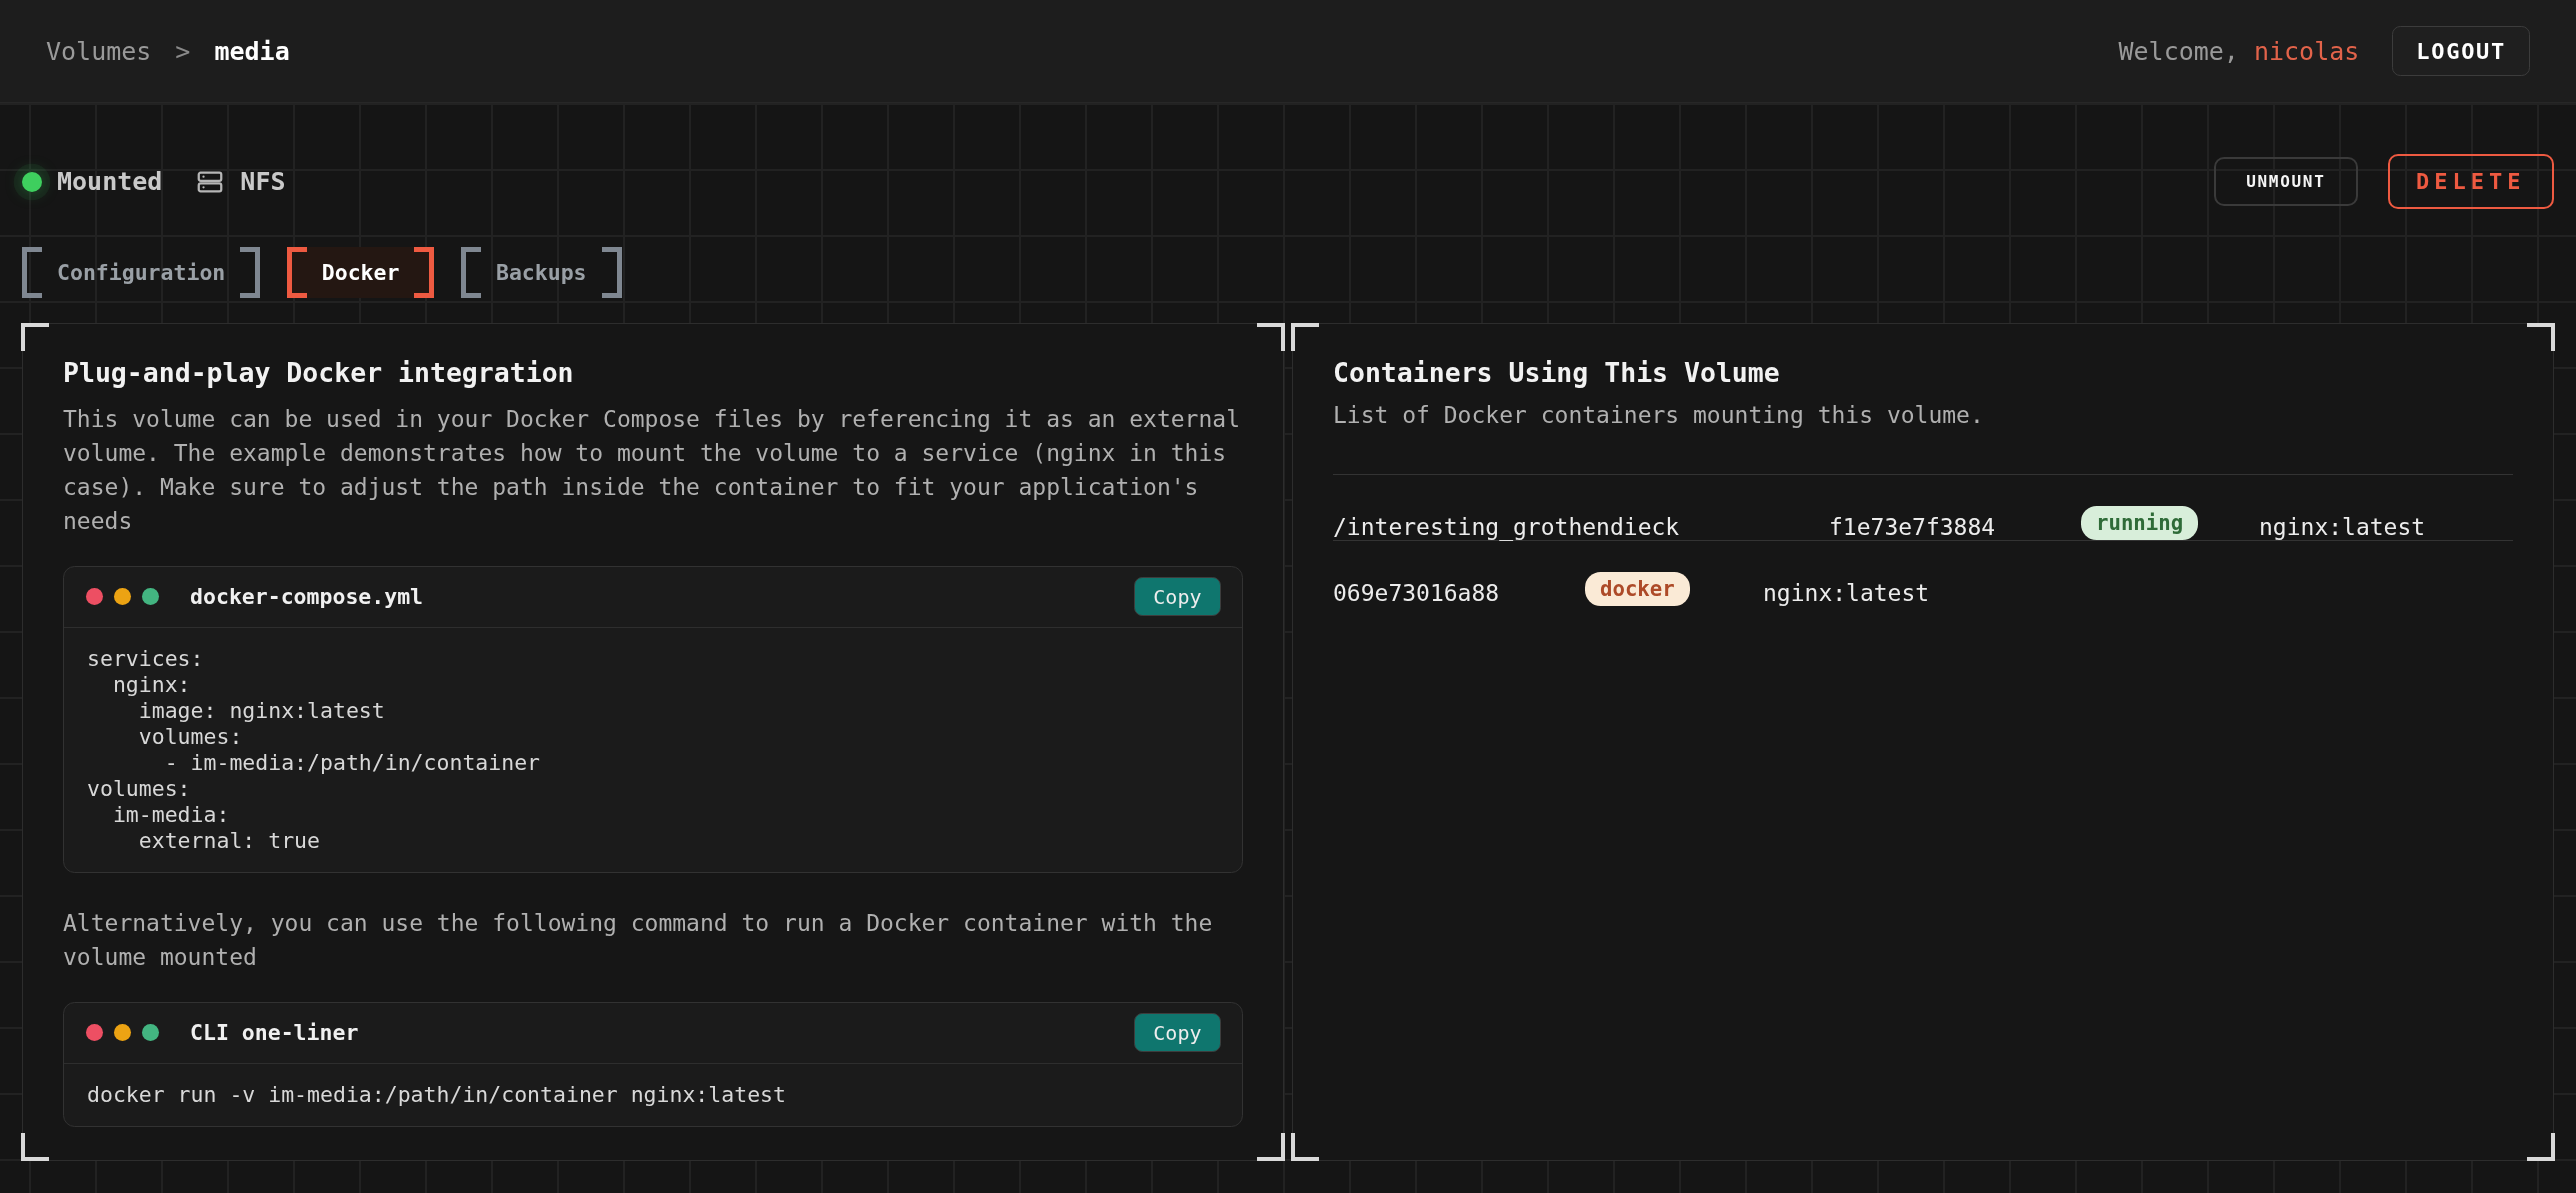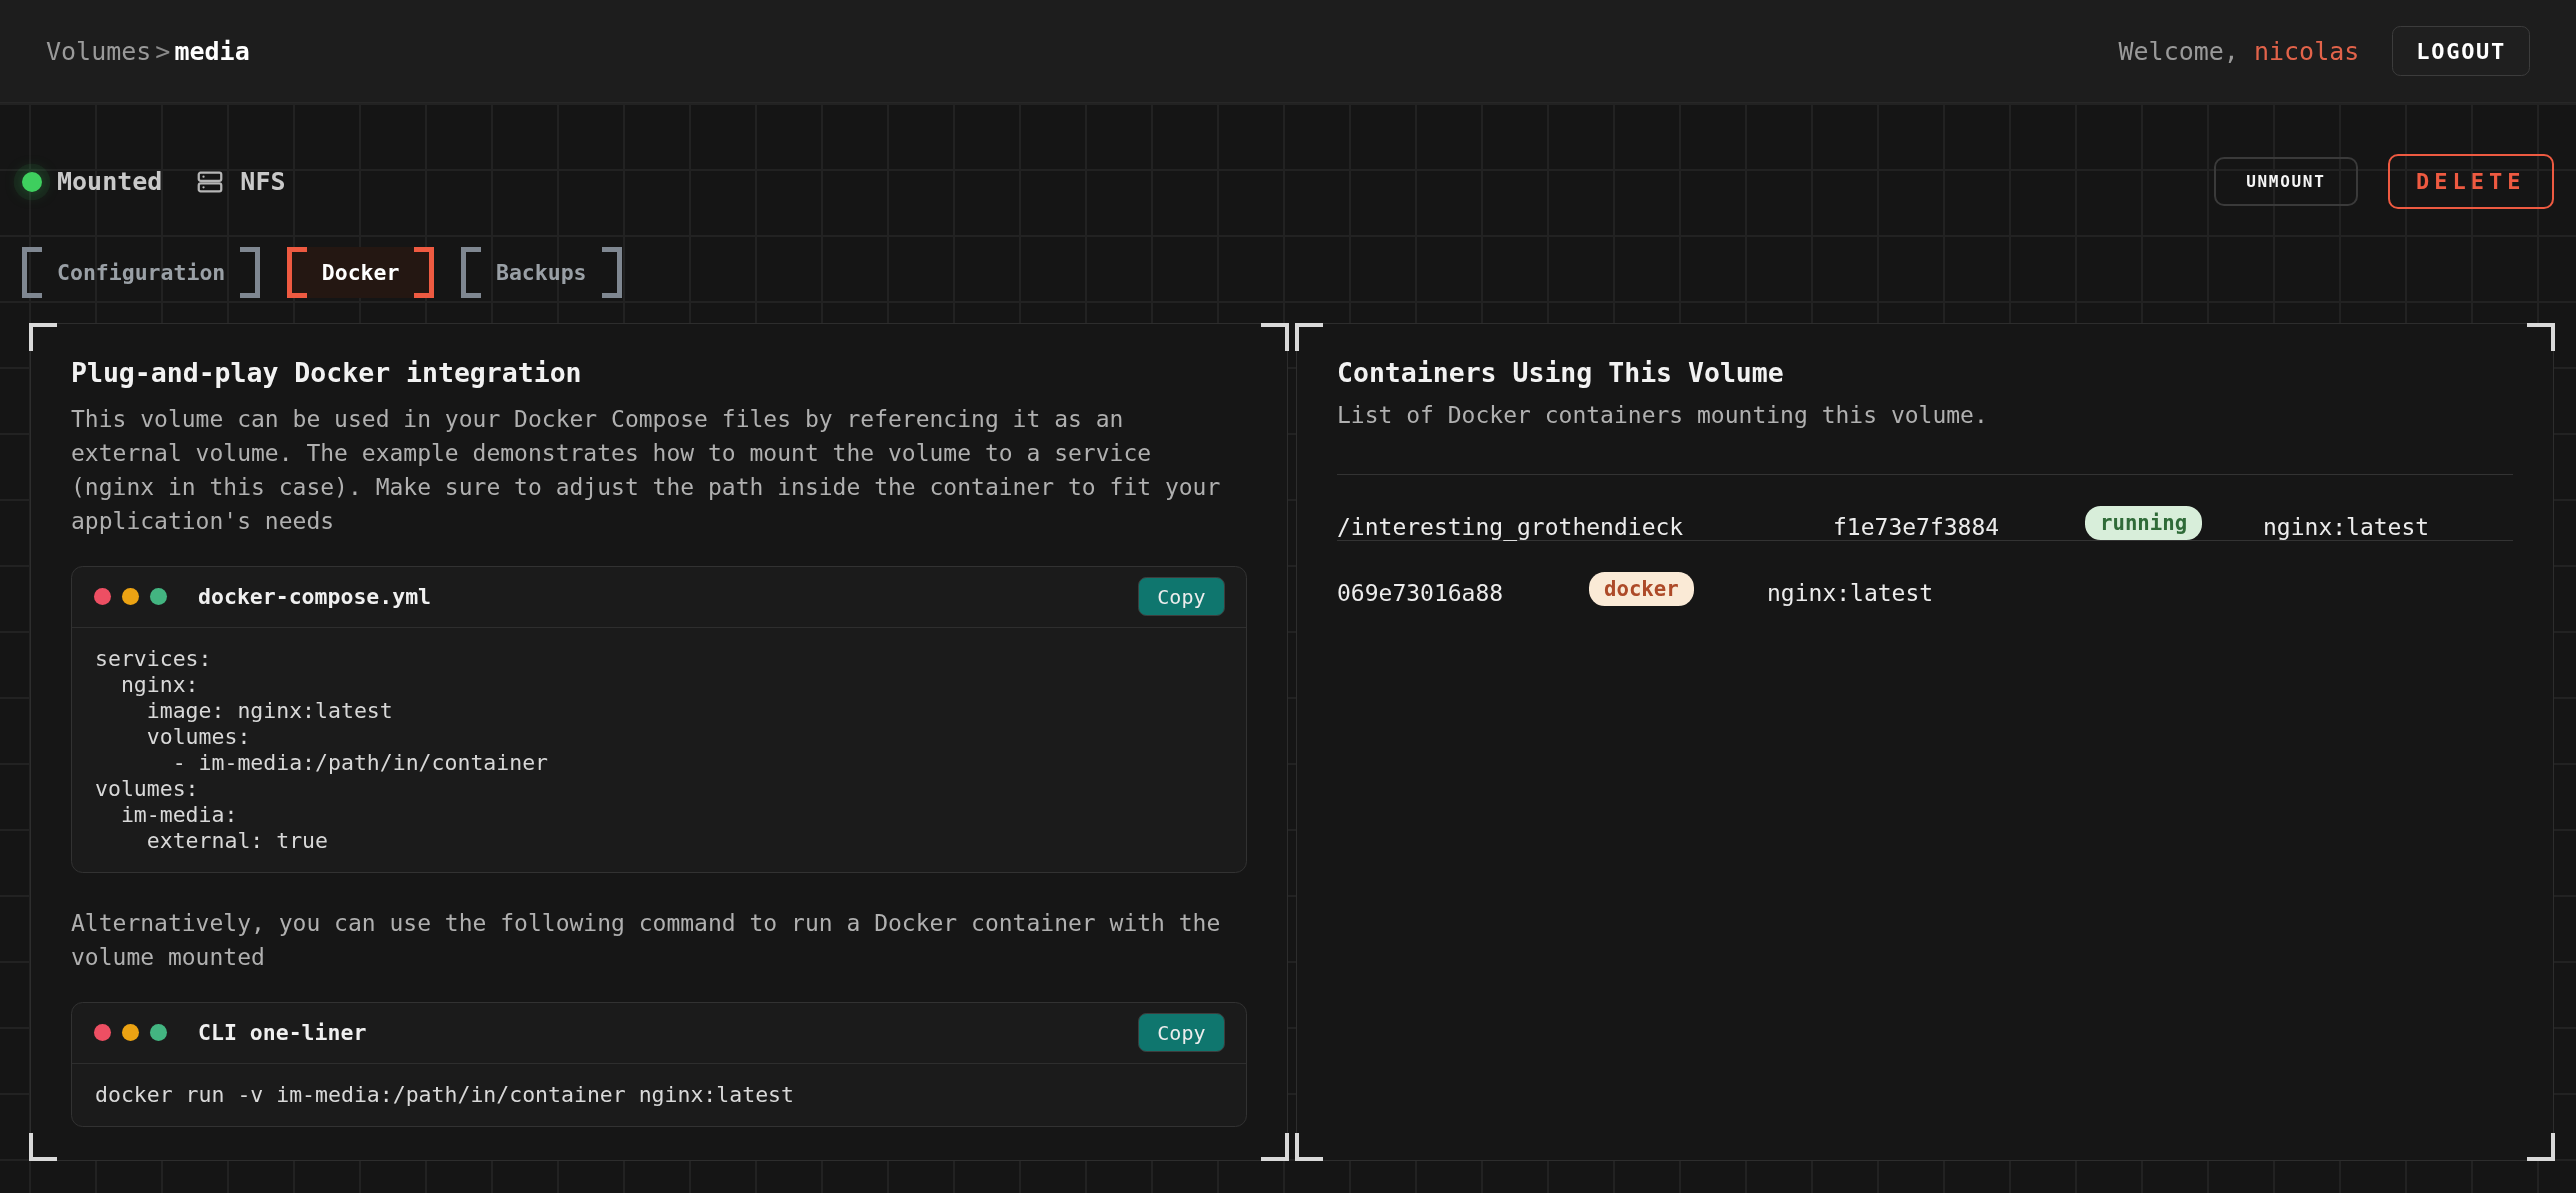--- a/index.html
+++ b/index.html
@@ -14,21 +14,21 @@
     background-position:29px 37px;
     color:#e6e6e6;
   }
 
   
   .topbar {
     height:103px; background:#1d1d1d; border-bottom:1.7px solid #272727;
     display:flex; align-items:center; justify-content:space-between;
     padding:0 46px; position:relative; z-index:5;
   }
-  .crumbs { display:flex; align-items:center; gap:4px; font-size:25px; }
+  .crumbs { display:flex; align-items:center; gap:24px; font-size:25px; }
   .crumb-parent { color:#9a9a9a; }
   .crumb-sep { color:#8a8a8a; font-size:25px; }
   .crumb-current { color:#ffffff; font-weight:bold; }
   .top-right { display:flex; align-items:center; gap:33px; }
   .welcome { font-size:25px; color:#9a9a9a; }
   .welcome .uname { color:#e2634a; }
   .btn-logout {
     background:#1f1f1f; border:1.7px solid #3c3c3c; border-radius:8.3px;
     color:#ffffff; font-weight:bold; font-size:22px; letter-spacing:1.7px;
     padding:11.6px 23px; cursor:pointer;
@@ -67,21 +67,21 @@
     position:relative; height:51px; display:flex; align-items:center; justify-content:center;
     padding:0 35px; cursor:pointer; font-size:21.5px; font-weight:bold; color:#9aa0a6;
   }
   .tab .br { position:absolute; top:0; bottom:0; width:20px; --bc:#7f8791; }
   .tab .br.l { left:0; border-left:5.8px solid var(--bc); border-top:5.8px solid var(--bc); border-bottom:5.8px solid var(--bc); }
   .tab .br.r { right:0; border-right:5.8px solid var(--bc); border-top:5.8px solid var(--bc); border-bottom:5.8px solid var(--bc); }
   .tab.active { background:#241712; color:#ffffff; }
   .tab.active .br { --bc:#ee5a41; }
 
   
-  .panels { margin-top:25px; display:grid; grid-template-columns:1fr 1fr; gap:8px; height:833px;margin-left:8px; }
+  .panels { margin-top:25px; display:grid; grid-template-columns:1fr 1fr; gap:8px; height:833px; }
   .panel { position:relative; background:#161616; border:1.7px solid #2d2d2d; padding:33px 40px; }
   .corner { position:absolute; width:28px; height:28px; }
   .corner.tl { top:-1.7px; left:-1.7px; border-top:4.1px solid #d9d9d9; border-left:4.1px solid #d9d9d9; }
   .corner.tr { top:-1.7px; right:-1.7px; border-top:4.1px solid #d9d9d9; border-right:4.1px solid #d9d9d9; }
   .corner.bl { bottom:-1.7px; left:-1.7px; border-bottom:4.1px solid #d9d9d9; border-left:4.1px solid #d9d9d9; }
   .corner.br2 { bottom:-1.7px; right:-1.7px; border-bottom:4.1px solid #d9d9d9; border-right:4.1px solid #d9d9d9; }
 
   .panel h2 { font-size:26.5px; font-weight:bold; color:#f2f2f2; }
   .panel .desc { margin-top:13.2px; font-size:23px; line-height:34px; color:#b0b0b0; }
 

